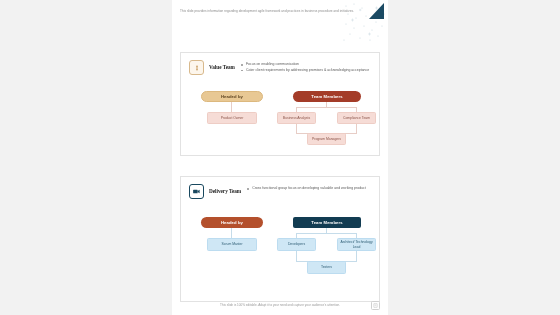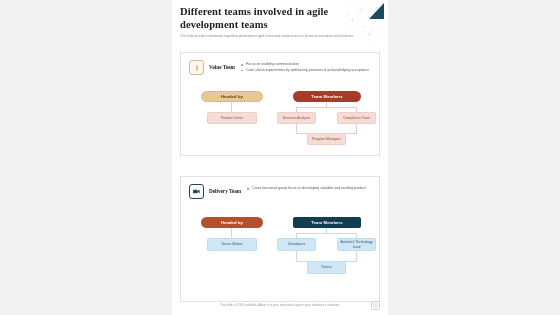--- a/index.html
+++ b/index.html
@@ -228,21 +228,20 @@
         <path d="M9 20 h3 M10.5 18.5 v3"></path>
         <path d="M33 8 h3 M34.5 6.5 v3"></path>
         <path d="M26 34 h3 M27.5 32.5 v3"></path>
         <path d="M17 10 h2.4 M18.2 8.8 v2.4"></path>
       </g>
     </svg>
     <div class="corner-tri"></div>
   </div>
 
   <div class="header">
-    <div class="title">Different teams involved in agile development teams</div>
     <div class="subtitle">This slide provides information regarding development agile framework and practices in business procedure and initiatives.</div>
   </div>
 
   <div class="card" id="card-value">
     <div class="card-head">
       <div class="team-icon icon-value">
         <svg width="8" height="8" viewBox="0 0 16 16" xmlns="http://www.w3.org/2000/svg">
           <path d="M8 2 L10 6 L8 8 L10 10 L8 14 L6 10 L8 8 L6 6 Z" fill="#c79a5e"></path>
         </svg>
       </div>

